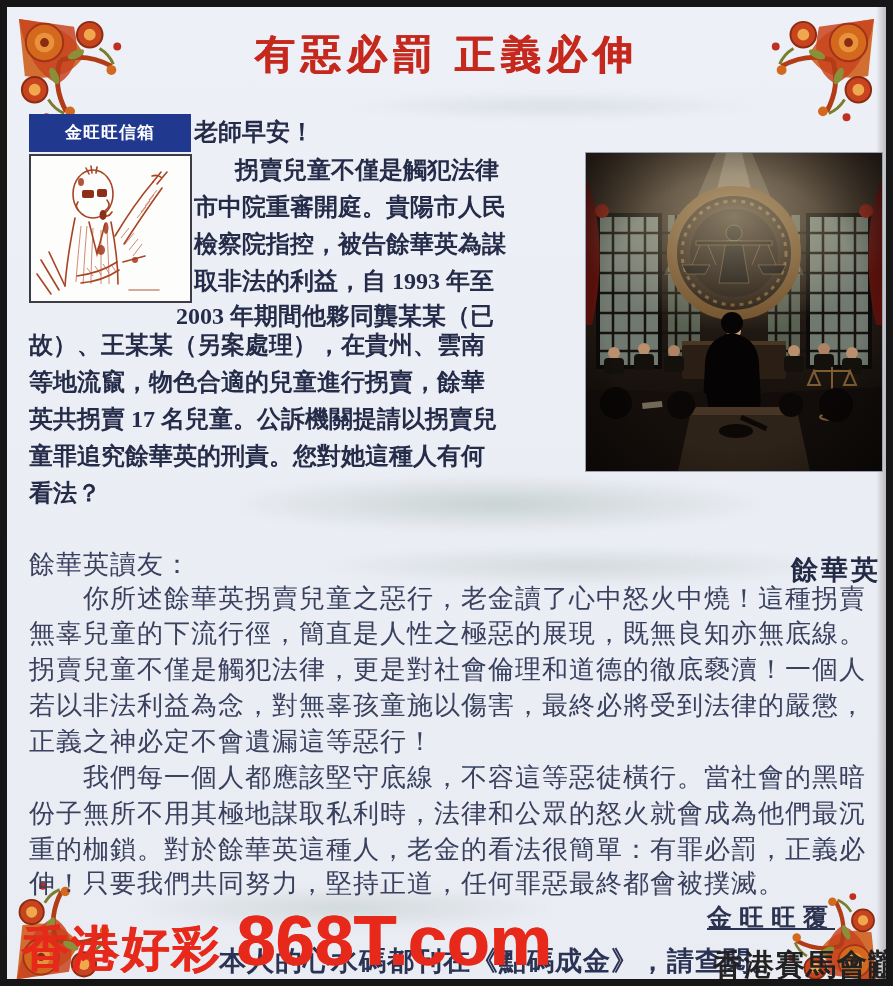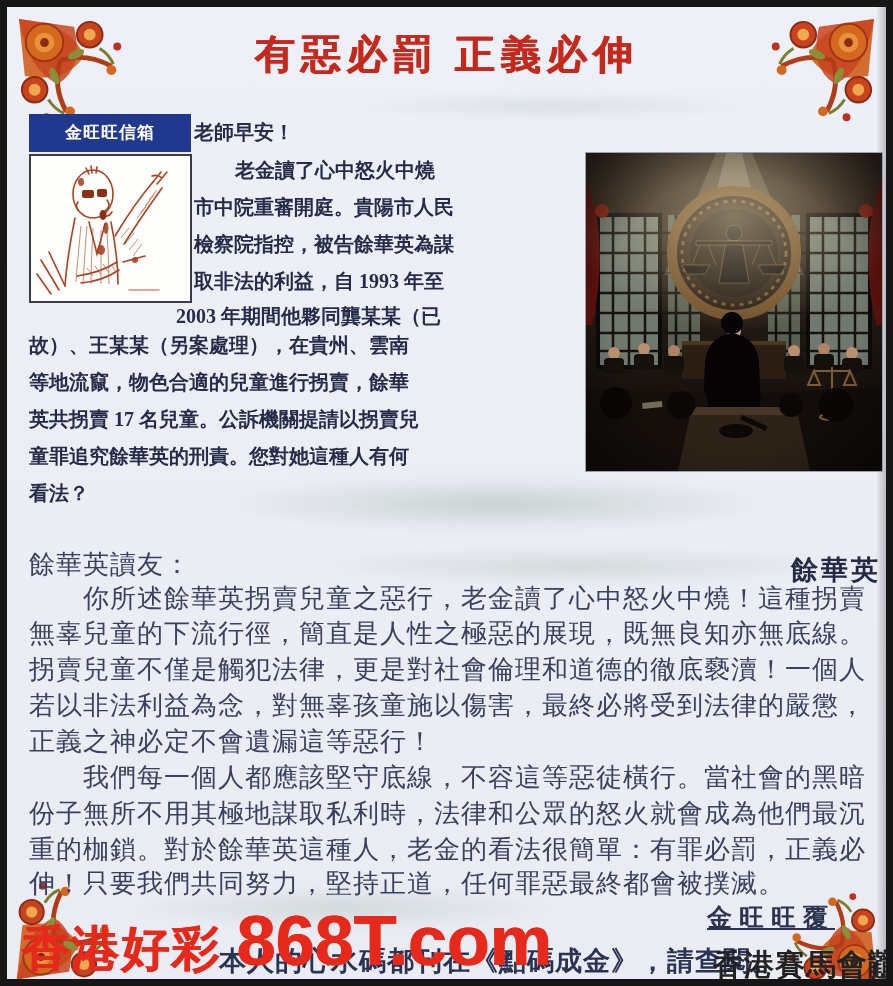--- a/index.html
+++ b/index.html
@@ -35,21 +35,21 @@
     position:absolute;left:578px;top:145px;width:296px;height:318px;z-index:10;
     border:1px solid #9aa0b0;box-sizing:content-box;background:#141008;
   }
   .photo svg{display:block;}
   .photo-caption{
     position:absolute;left:578px;top:497px;width:296px;z-index:10;
     text-align:right;font-size:27px;font-weight:600;color:#232a46;letter-spacing:3px;margin-top:48px;
   }
   .letter-line{
     position:absolute;z-index:10;white-space:pre;
-    font-size:20px;line-height:32px;font-weight:600;color:#252c49;font-family:Liberation Serif, serif;
+    font-size:24px;line-height:32px;font-weight:600;color:#252c49;font-family:Liberation Serif, serif;
   }
   .reply-line{
     position:absolute;z-index:10;white-space:pre;left:22px;
     font-size:26px;line-height:30px;font-weight:500;color:#39415f;letter-spacing:1px;
   }
   .reply-signature{
     position:absolute;left:700px;top:894px;z-index:10;
     font-size:25px;font-weight:600;color:#2c3350;letter-spacing:7px;white-space:nowrap;text-decoration:underline;
   }
   .footer-note{
@@ -260,21 +260,21 @@
       <circle cx="30" cy="250" r="16" fill="#090605"></circle>
       <circle cx="95" cy="252" r="14" fill="#0b0706"></circle>
       <circle cx="250" cy="252" r="17" fill="#090605"></circle>
       <circle cx="205" cy="252" r="12" fill="#0b0706"></circle>
       <rect width="296" height="318" fill="url(#vig)"></rect>
     </svg>
   </div>
   <div class="photo-caption">餘華英</div>
 
   <div class="letter-line" style="left:187px;top:109px">老師早安！</div>
-  <div class="letter-line" style="left:228px;top:147px">老金讀了心中怒火中燒</div>
+  <div class="letter-line" style="left:228px;top:147px">拐賣兒童不僅是觸犯法律</div>
   <div class="letter-line" style="left:187px;top:184px">市中院重審開庭。貴陽市人民</div>
   <div class="letter-line" style="left:187px;top:221px">檢察院指控，被告餘華英為謀</div>
   <div class="letter-line" style="left:187px;top:258px">取非法的利益，自 1993 年至</div>
   <div class="letter-line" style="left:169px;top:293px">2003 年期間他夥同龔某某（已</div>
   <div class="letter-line" style="left:22px;top:359px">等地流竄，物色合適的兒童進行拐賣，餘華</div>
   <div class="letter-line" style="left:22px;top:322px">故）、王某某（另案處理），在貴州、雲南</div>
   <div class="letter-line" style="left:22px;top:396px">英共拐賣 17 名兒童。公訴機關提請以拐賣兒</div>
   <div class="letter-line" style="left:22px;top:433px">童罪追究餘華英的刑責。您對她這種人有何</div>
   <div class="letter-line" style="left:22px;top:470px">看法？</div>
 

